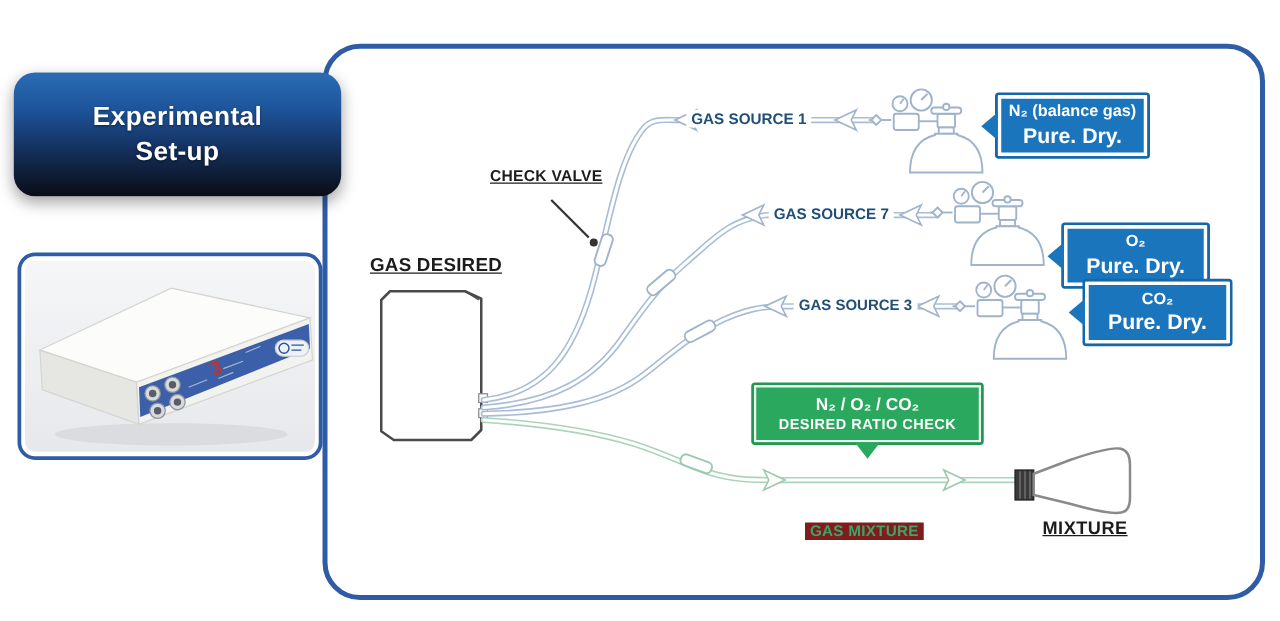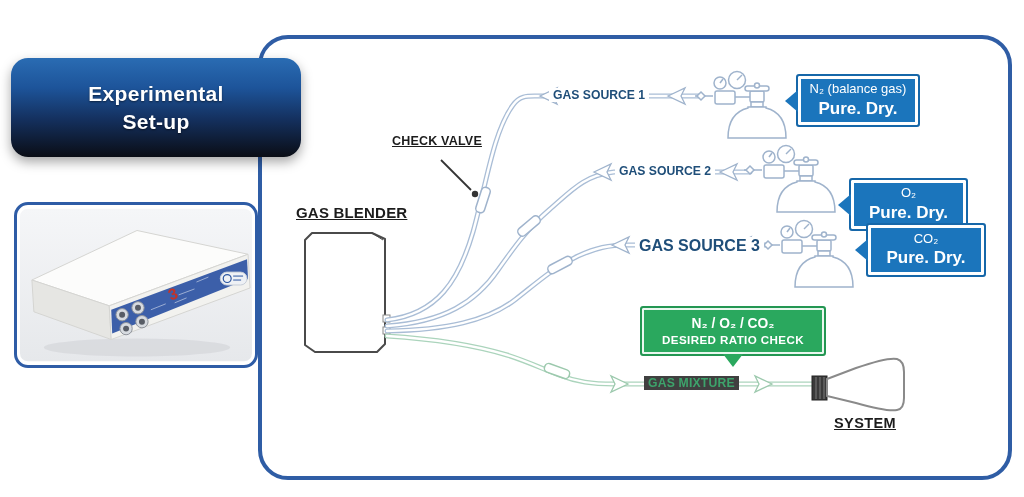--- a/index.html
+++ b/index.html
@@ -8,65 +8,65 @@
   .stage { position:relative; width:1024px; height:497px; background:#fff; }
 
   
   .panel { position:absolute; left:258px; top:35px; width:754px; height:445px;
            border:4px solid #2f5da5; border-radius:30px; background:#fff; }
 
   
   .wires { position:absolute; left:0; top:0; width:1024px; height:497px; pointer-events:none; }
 
   
-  .title-box { position:absolute; left:11px; top:58px; width:290px; height:99px;
+  .title-box { position:absolute; left:11px; top:58px; width:262px; height:99px;
     border-radius:17px; display:flex; flex-direction:column; align-items:center; justify-content:center;
     background:linear-gradient(180deg,#2a6cb3 0%,#1d549a 30%,#14305e 62%,#0a0d15 100%);
     box-shadow:0 5px 12px rgba(0,0,0,.35); color:#fff; text-align:center; }
   .title-box .ln { font-size:21px; font-weight:bold; line-height:1.3; letter-spacing:.3px;
     text-shadow:0 1px 2px rgba(0,0,0,.5); }
 
   
   .device-box { position:absolute; left:14px; top:202px; width:244px; height:166px;
     border:3px solid #2e5ca6; border-radius:14px; background:#fff; padding:3px; }
   .device-box svg { width:100%; height:100%; display:block; }
 
   
   .lbl { position:absolute; font-weight:bold; white-space:nowrap; }
   .lbl-dark { color:#1c1c1c;text-decoration:underline; }
   .lbl-navy { color:#1f4e79; background:#fff; padding:0 4px; }
-  .lbl-green { color:#3da36b; background:#404040; padding:0 4px; }
+  .lbl-green { color:#3da36b; background:#7f1d1d; padding:0 4px;margin-top:42px; }
 
   .gas-blender-lbl { left:296px; top:204px; font-size:15px; letter-spacing:.2px; }
   .check-valve-lbl { left:392px; top:134px; font-size:12.5px; letter-spacing:.2px; }
   .src1-lbl { left:549px; top:88px;  font-size:12.2px; }
   .src2-lbl { left:615px; top:164px; font-size:12.2px; }
-  .src3-lbl { left:635px; top:237px; font-size:16px; }
+  .src3-lbl { left:635px; top:237px; font-size:12px; }
   .mix-lbl  { left:644px; top:376px; font-size:12.2px; letter-spacing:.2px; }
   .system-lbl { left:834px; top:415px; font-size:14.5px; letter-spacing:.4px; }
 
   
   .callout { position:absolute; background:#1b75bc; border:2px solid #1667a9;
     box-shadow:inset 0 0 0 3px #fff; border-radius:3px; color:#fff;
     display:flex; flex-direction:column; align-items:center; justify-content:center;
     text-align:center; line-height:1.35; }
-  .callout .l1 { font-weight:normal; font-size:13px; }
+  .callout .l1 { font-weight:bold; font-size:13px; }
   .callout .l2 { font-weight:bold; font-size:17px; }
   .co1 { left:796px; top:74px;  width:124px; height:53px; }
   .co2 { left:849px; top:150px; width:119px; height:53px;margin-top:28px; }
   .co3 { left:866px; top:223px; width:120px; height:54px; }
   .tail-left { position:absolute; left:-13px; top:50%; transform:translateY(-50%);
     width:0; height:0; border-top:11px solid transparent; border-bottom:11px solid transparent;
     border-right:13px solid #1b75bc; }
 
   
   .gco { position:absolute; left:601px; top:306px; width:186px; height:50px;
     background:#2aa85e; border:2px solid #239652; box-shadow:inset 0 0 0 2px rgba(255,255,255,.9);
     border-radius:3px; color:#fff; display:flex; flex-direction:column; align-items:center;
-    justify-content:center; text-align:center; line-height:1.3;margin-left:39px; }
+    justify-content:center; text-align:center; line-height:1.3; }
   .gco .l1 { font-weight:bold; font-size:13.8px; }
   .gco .l2 { font-weight:bold; font-size:11.6px; letter-spacing:.4px; }
   .tail-down { position:absolute; bottom:-13px; left:50%; margin-left:-10px; width:0; height:0;
     border-left:10px solid transparent; border-right:10px solid transparent;
     border-top:13px solid #2aa85e; }
 </style>
 </head>
 <body>
 
 <div class="stage">
@@ -192,27 +192,27 @@
       <text x="152" y="93" transform="rotate(-21 152 93)" font-size="16" font-weight="bold" fill="#c53226">3</text>
       <g>
         <rect x="202" y="64" width="27" height="13" rx="6.5" fill="#eef1f5" stroke="#c6cdd8"></rect>
         <circle cx="209" cy="70.5" r="4" fill="none" stroke="#2a55a0" stroke-width="1.2"></circle>
         <line x1="215" y1="68" x2="225" y2="68" stroke="#2a55a0" stroke-width="1"></line>
         <line x1="215" y1="72" x2="223" y2="72" stroke="#2a55a0" stroke-width="1"></line>
       </g>
     </svg>
   </div>
 
-  <div class="lbl lbl-dark gas-blender-lbl">GAS BLENDER</div>
+  <div class="lbl lbl-dark gas-blender-lbl">GAS DESIRED</div>
   <div class="lbl lbl-dark check-valve-lbl">CHECK VALVE</div>
   <div class="lbl lbl-navy src1-lbl">GAS SOURCE 1</div>
-  <div class="lbl lbl-navy src2-lbl">GAS SOURCE 2</div>
+  <div class="lbl lbl-navy src2-lbl">GAS SOURCE 7</div>
   <div class="lbl lbl-navy src3-lbl">GAS SOURCE 3</div>
   <div class="lbl lbl-green mix-lbl">GAS MIXTURE</div>
-  <div class="lbl lbl-dark system-lbl">SYSTEM</div>
+  <div class="lbl lbl-dark system-lbl">MIXTURE</div>
 
   <div class="callout co1">
     <span class="tail-left"></span>
     <div class="l1">N₂ (balance gas)</div>
     <div class="l2">Pure. Dry.</div>
   </div>
   <div class="callout co2">
     <span class="tail-left"></span>
     <div class="l1">O₂</div>
     <div class="l2">Pure. Dry.</div>

